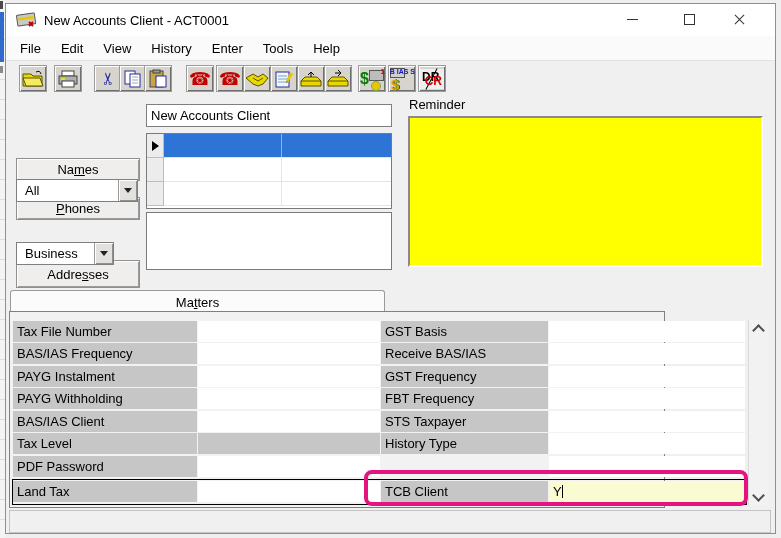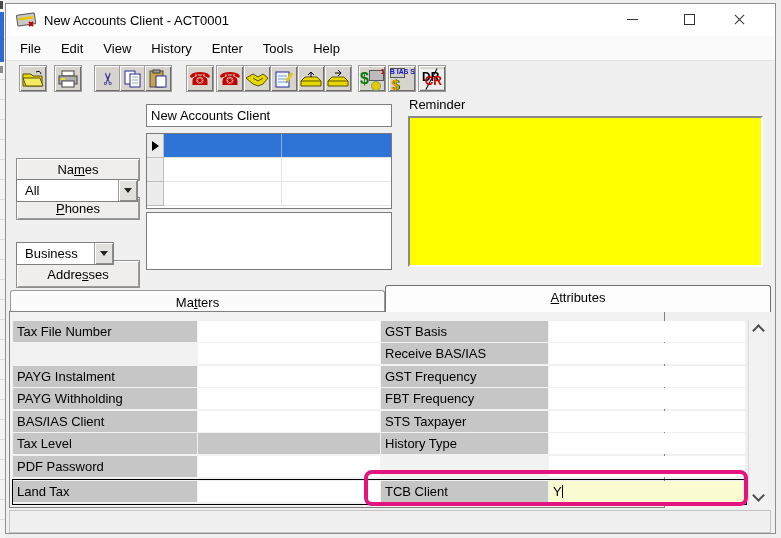--- a/index.html
+++ b/index.html
@@ -301,32 +301,30 @@
 
     <div class="listbox"></div>
 
     <span class="reminder-label">Reminder</span>
     <div class="reminder-box"><span></span></div>
 
     <div class="tabstrip">
       <div class="tab tab-matters">
         <span><span>Ma</span><u>t</u><span>ters</span></span>
       </div>
-      <div class="tab tab-attributes">
-        <span><span></span><u>A</u><span>ttributes</span></span>
-      </div>
     </div>
 
     <div class="attr-panel">
 
       <div class="attr-row-el lab" style="left:3px;top:9px;width:184px">Tax File Number</div>
       <div class="attr-row-el val" style="left:188px;top:9px;width:182px"></div>
       <div class="attr-row-el lab" style="left:371px;top:9px;width:167px">GST Basis</div>
       <div class="attr-row-el val" style="left:539px;top:9px;width:196px"></div>
 
+      <div class="attr-row-el lab" style="left:3px;top:31px;width:184px">BAS/IAS Frequency</div>
       <div class="attr-row-el val" style="left:188px;top:31px;width:182px"></div>
       <div class="attr-row-el lab" style="left:371px;top:31px;width:167px">Receive BAS/IAS</div>
       <div class="attr-row-el val" style="left:539px;top:31px;width:196px"></div>
 
       <div class="attr-row-el lab" style="left:3px;top:54px;width:184px">PAYG Instalment</div>
       <div class="attr-row-el val" style="left:188px;top:54px;width:182px"></div>
       <div class="attr-row-el lab" style="left:371px;top:54px;width:167px">GST Frequency</div>
       <div class="attr-row-el val" style="left:539px;top:54px;width:196px"></div>
 
       <div class="attr-row-el lab" style="left:3px;top:76px;width:184px">PAYG Withholding</div>

